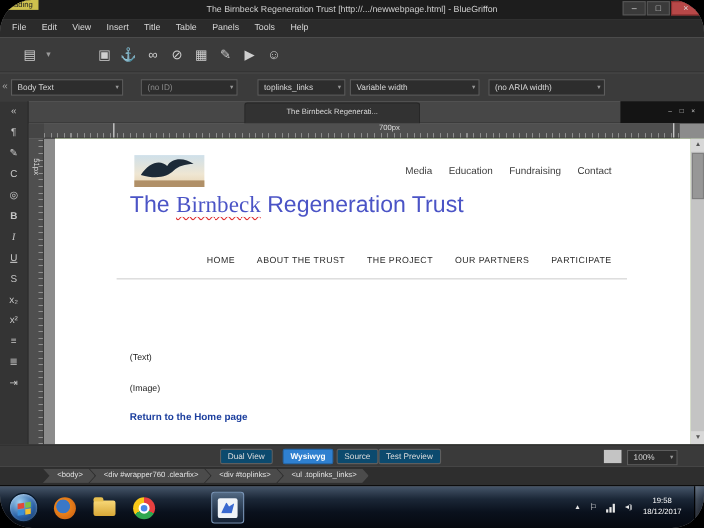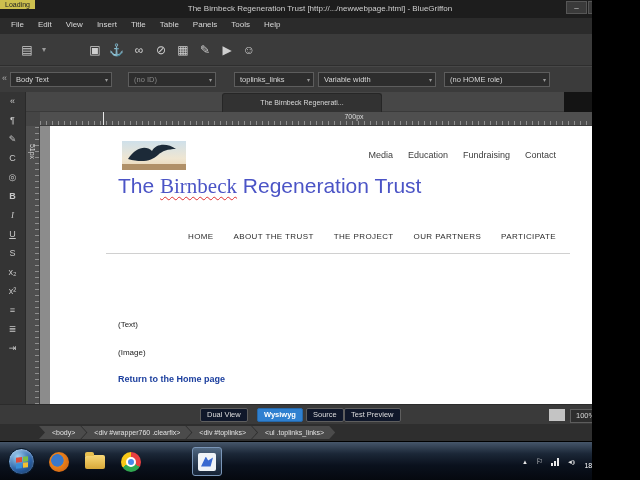--- a/index.html
+++ b/index.html
@@ -1,17 +1,17 @@
 <!DOCTYPE html>
 <html><head>
 <meta charset="utf-8">
 <style>
   html,body{margin:0;padding:0;background:#000;}
-  .screen{position:relative;width:592px;height:480px;overflow:hidden;
-          font-family:"Liberation Sans",sans-serif;background:#8c8c8c;}
+  .screen{position:relative;width:640px;height:480px;overflow:hidden;
+          font-family:"Liberation Sans",sans-serif;background:#8c8c8c;border-radius:29px;}
 
   
   .titlebar{position:absolute;left:0;top:0;width:640px;height:18px;background:#1d1d1d;}
   .loading{position:absolute;left:0;top:0;background:#cdc04e;color:#222;font-size:7px;padding:1px 5px;}
   .title-text{position:absolute;left:0;right:0;top:4px;text-align:center;font-size:8px;color:#cfcfcf;}
   .winbtn{position:absolute;top:1px;height:13px;font-size:8px;color:#ddd;text-align:center;line-height:12px;box-sizing:border-box;}
   .btn-min{left:566px;width:21px;background:#3a3a3a;border:1px solid #565656;}
   .btn-max{left:588px;width:21px;background:#3a3a3a;border:1px solid #565656;}
   .btn-close{left:610px;width:27px;background:#b84848;border:1px solid #8a3030;}
 
@@ -79,21 +79,21 @@
   .mainnav{position:absolute;left:138px;right:72px;top:106px;display:flex;justify-content:space-between;
            font-size:8px;color:#2b2b2b;letter-spacing:.4px;white-space:nowrap;}
   .divider{position:absolute;left:56px;right:58px;top:127px;height:1px;background:#d0d0d0;}
   .pg-title{position:absolute;left:68px;top:148px;font-size:15px;color:#3f4dc0;}
   .pg-text{position:absolute;left:68px;top:194px;font-size:8px;color:#222;}
   .pg-image{position:absolute;left:68px;top:222px;font-size:8px;color:#222;}
   .pg-link{position:absolute;left:68px;top:248px;font-size:9px;font-weight:bold;color:#1c3f9e;}
 
   
   .viewbar{position:absolute;left:0;top:404px;width:640px;height:20px;background:#3a3a3a;border-top:1px solid #2b2b2b;box-sizing:border-box;}
-  .vb-btn{position:absolute;top:3px;height:14px;background:#0f172a;border:1px solid #5e5e5e;color:#ddd;font-size:7.5px;
+  .vb-btn{position:absolute;top:3px;height:14px;background:#0c4a6e;border:1px solid #5e5e5e;color:#ddd;font-size:7.5px;
           line-height:12px;padding:0 6px;box-sizing:border-box;border-radius:2px;white-space:nowrap;}
   .vb-dual{left:200px;} .vb-wys{left:257px;background:#2f80d0;border-color:#2568aa;color:#fff;font-weight:bold;}
   .vb-src{left:306px;} .vb-print{left:344px;}
   .hstub{position:absolute;left:549px;top:4px;width:16px;height:12px;background:#c4c4c4;}
   .zoom{position:absolute;left:570px;top:4px;width:46px;height:14px;background:#2d2d2d;border:1px solid #5d5d5d;color:#d6d6d6;
         font-size:7.5px;line-height:12px;padding:0 12px 0 5px;box-sizing:border-box;}
   .zoom .caret{position:absolute;right:3px;top:0;color:#999;font-size:6px;line-height:12px;}
 
   
   .crumbbar{position:absolute;left:0;top:424px;width:640px;height:17px;background:#2e2e2e;display:flex;align-items:center;
@@ -184,21 +184,21 @@
     </div>
     <div class="select sel-class">
       <span>toplinks_links</span>
       <span class="caret">▾</span>
     </div>
     <div class="select sel-width">
       <span>Variable width</span>
       <span class="caret">▾</span>
     </div>
     <div class="select sel-aria">
-      <span>(no HOME role)</span>
+      <span>(no ARIA width)</span>
       <span class="caret">▾</span>
     </div>
   </div>
 
   <div class="tabbar">
     <div class="tab-active">The Birnbeck Regenerati...</div>
     <div class="tab-controls">
       <span>–</span>
       <span>□</span>
       <span>×</span>

